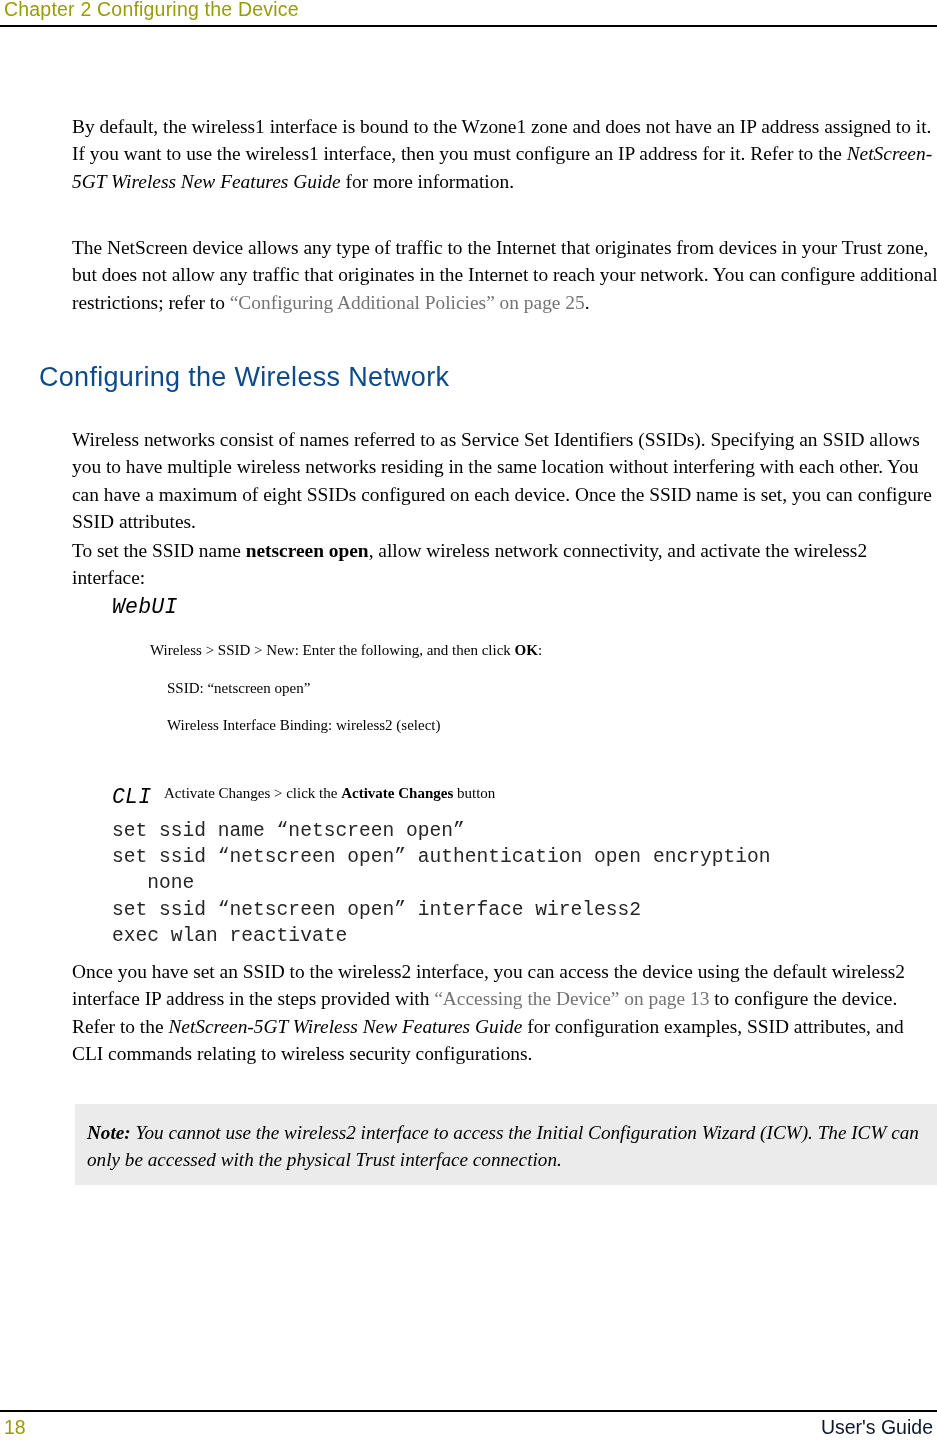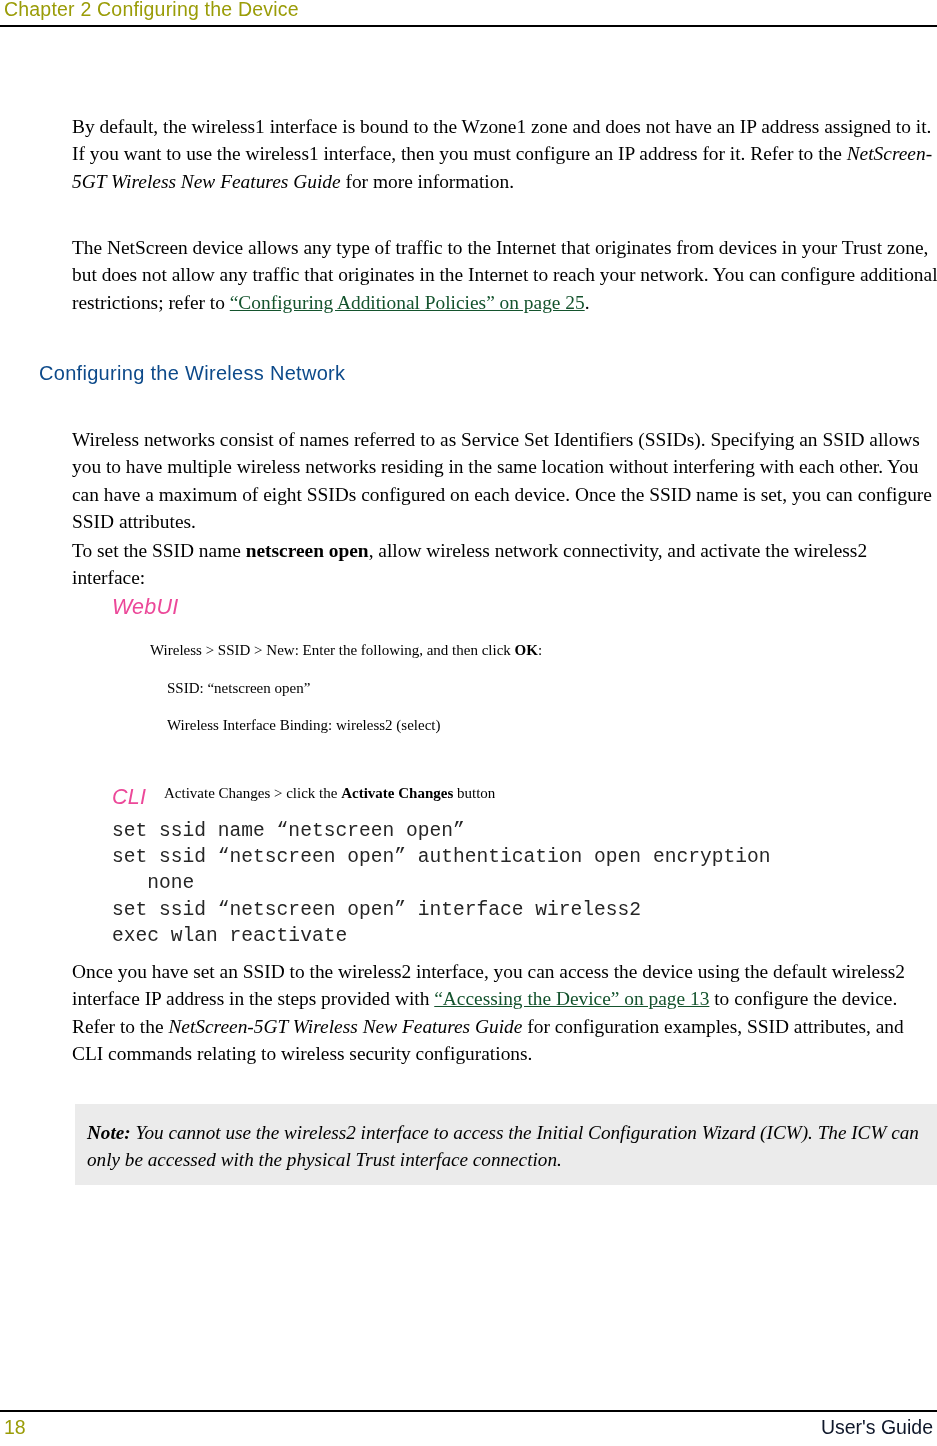--- a/index.html
+++ b/index.html
@@ -68,36 +68,36 @@
   .p5 { top: 537px; }
   .p6 { top: 958px; }
 
   h1.section-heading {
     position: absolute;
     left: 39px;
     top: 362px;
     margin: 0;
     font-family: "Liberation Sans", sans-serif;
     font-weight: normal;
-    font-size: 20px;
+    font-size: 27px;
     letter-spacing: 0.3px;
     color: #0d4a8a;
     white-space: nowrap;
   }
 
   h2.sub-heading {
     position: absolute;
     left: 112px;
     margin: 0;
-    font-family: Liberation Sans, sans-serif;
+    font-family: Liberation Mono, monospace;
     font-style: italic;
     font-weight: normal;
     font-size: 21.5px;
     letter-spacing: 0.2px;
-    color: #ec4899;
+    color: #000000;
     white-space: nowrap;
   }
   .h-webui { top: 595px; }
   .h-cli   { top: 785px; }
 
   .step {
     position: absolute;
     margin: 0;
     font-size: 15px;
     line-height: 27.4px;
@@ -171,21 +171,21 @@
     position: absolute;
     right: 4px;
     top: 4px;
     font-family: "Liberation Sans", sans-serif;
     font-size: 19.5px;
     color: #0f172a;
     white-space: nowrap;
   }
 
   
-  .xref { color: #14532d; text-decoration: underline; }
+  .xref { color: #737373; }
   .bold { font-weight: bold; }
   .ital { font-style: italic; }
 </style>
 </head>
 <body>
 
 <div class="page-header">
   <div class="chapter-title">Chapter 2 Configuring the Device</div>
 </div>
 <div class="header-rule"></div>

